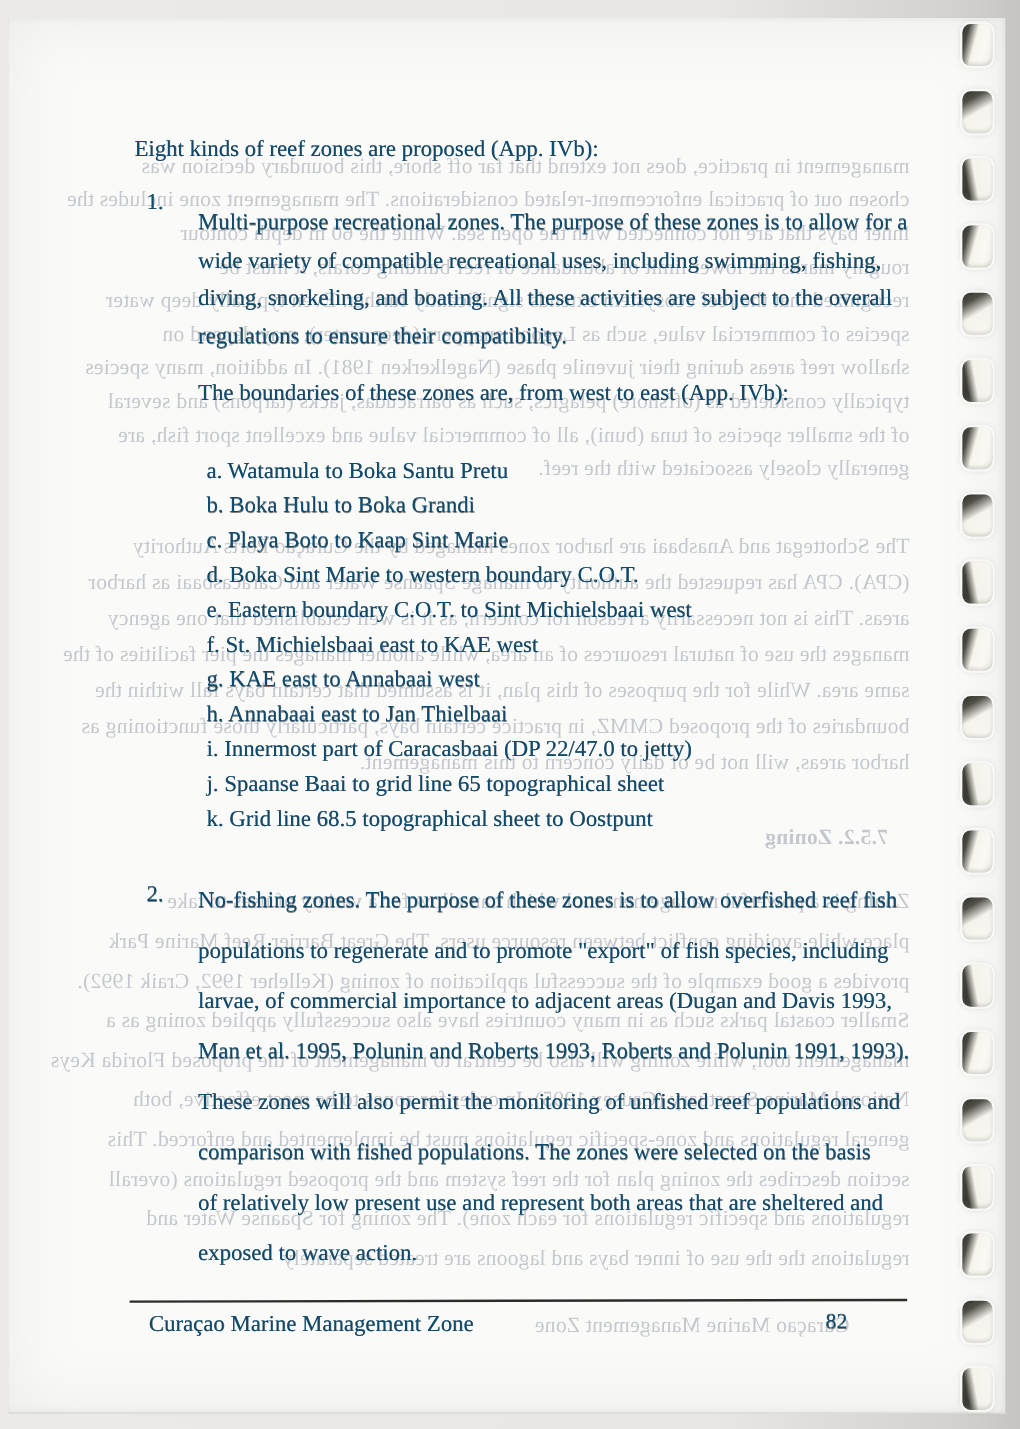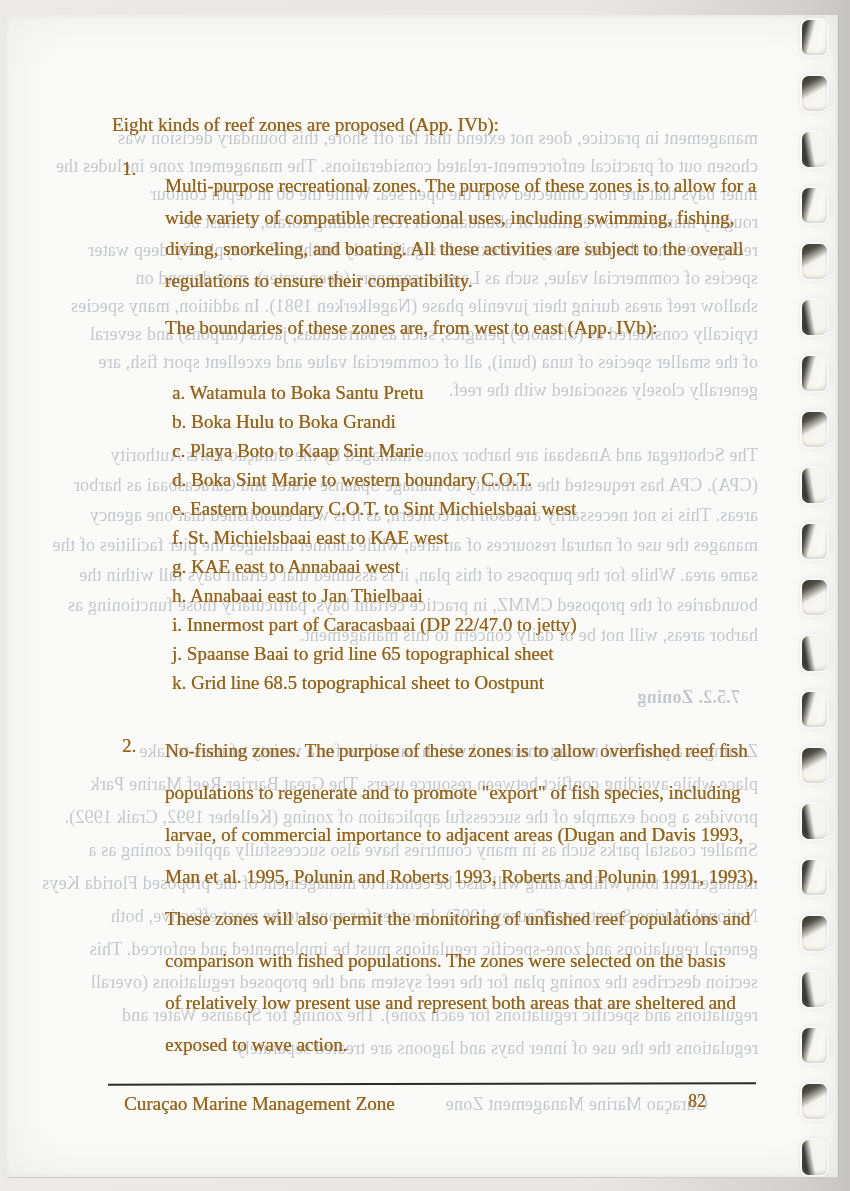--- a/index.html
+++ b/index.html
@@ -26,21 +26,21 @@
   .ghost-block{
     position:absolute;white-space:pre;font-size:18px;letter-spacing:0.2px;
   }
   .gA{left:0;top:124px;line-height:28px;}
   .gB{left:0;top:440px;line-height:30px;}
   .gH{left:18px;top:687px;font-weight:bold;font-size:18px;}
   .gC{left:0;top:735px;line-height:33px;}
   .gF{left:50px;top:1094px;}
   
   .txt{
-    position:absolute;white-space:pre;color:#a16207;font-size:19px;
+    position:absolute;white-space:pre;color:#0c4a6e;font-size:19px;
     text-shadow:0.3px 0.3px 0.4px rgba(25,25,25,0.55);
   }
   .heading{left:112px;top:111px;line-height:28px;}
   .num1{left:122px;top:153px;line-height:31.6px;}
   .para1{left:165px;top:170px;line-height:31.6px;}
   .intro{left:165px;top:312px;line-height:31.6px;}
   .zones{left:172px;top:378px;line-height:29px;}
   .num2{left:122px;top:730px;line-height:31.7px;}
   .para2{left:165px;top:730px;line-height:42px;}
   

